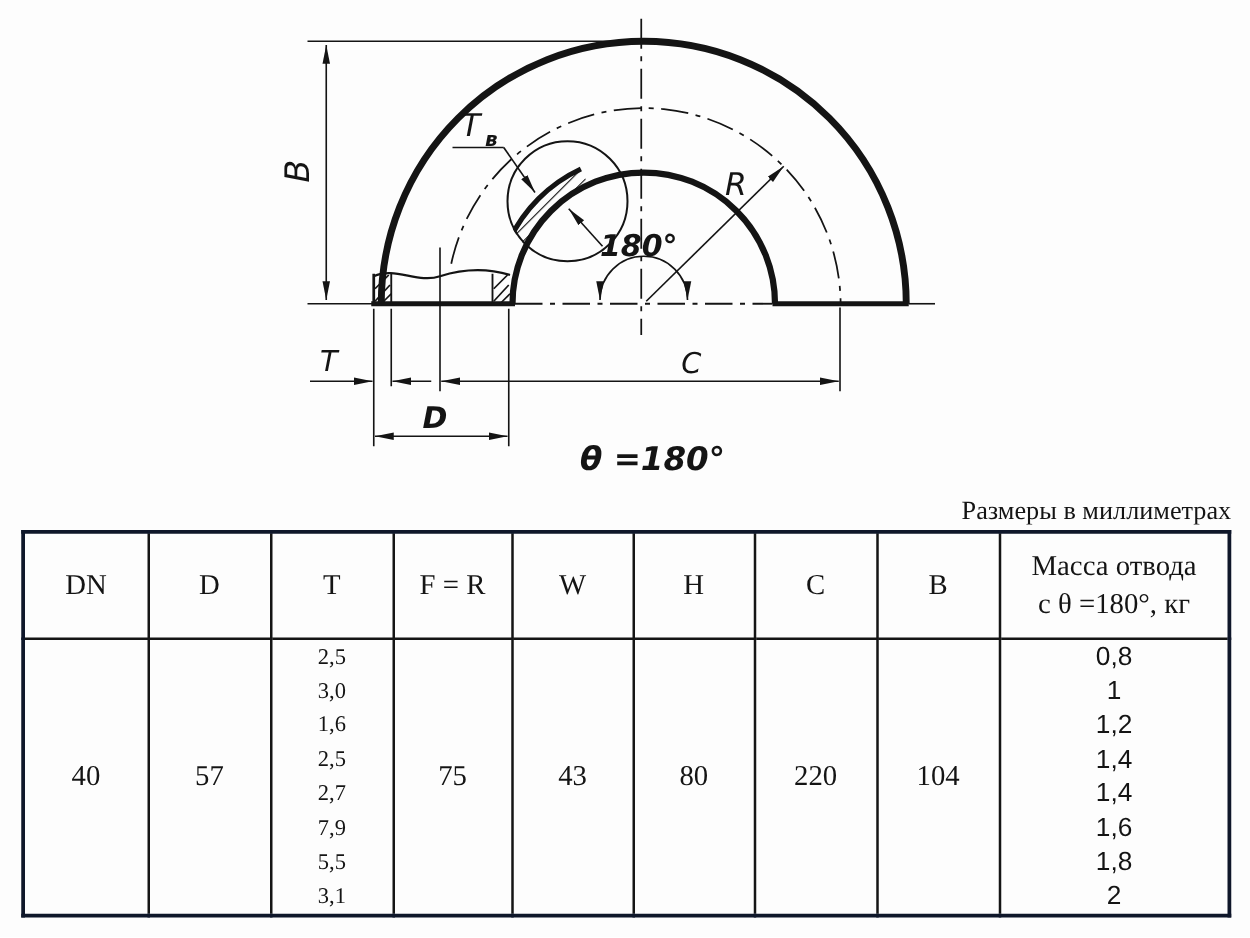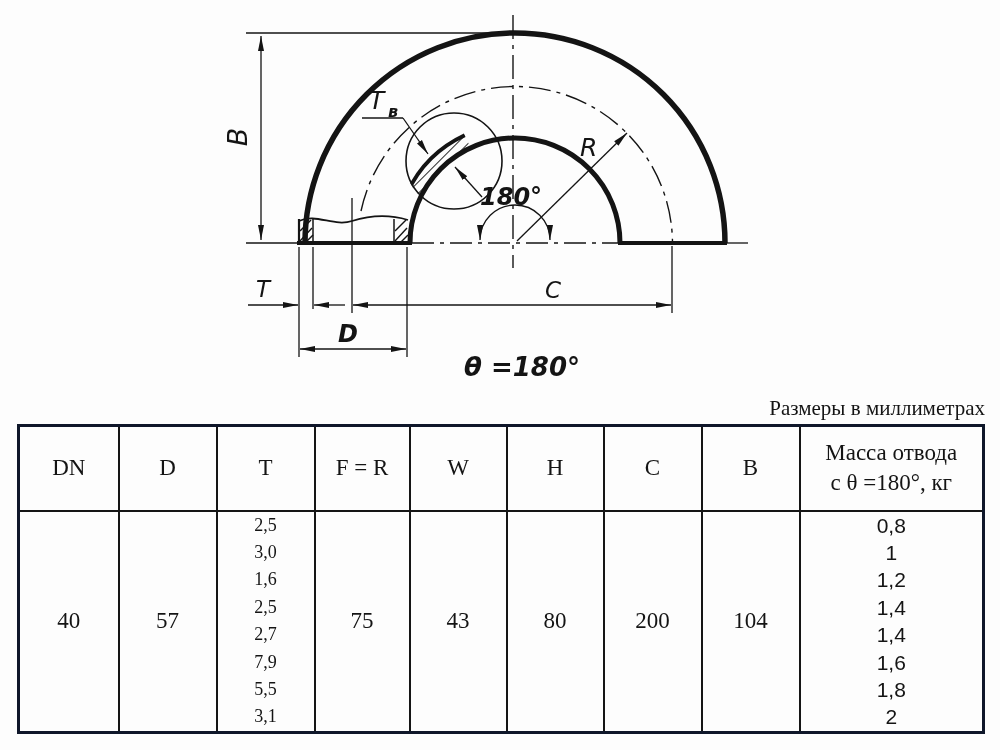--- a/index.html
+++ b/index.html
@@ -173,21 +173,21 @@
           <div>2,5</div>
           <div>2,7</div>
           <div>7,9</div>
           <div>5,5</div>
           <div>3,1</div>
         </div>
       </td>
       <td>75</td>
       <td>43</td>
       <td>80</td>
-      <td>200</td>
+      <td>220</td>
       <td>104</td>
       <td>
         <div class="mass-stack">
           <div>0,8</div>
           <div>1</div>
           <div>1,2</div>
           <div>1,4</div>
           <div>1,4</div>
           <div>1,6</div>
           <div>1,8</div>

